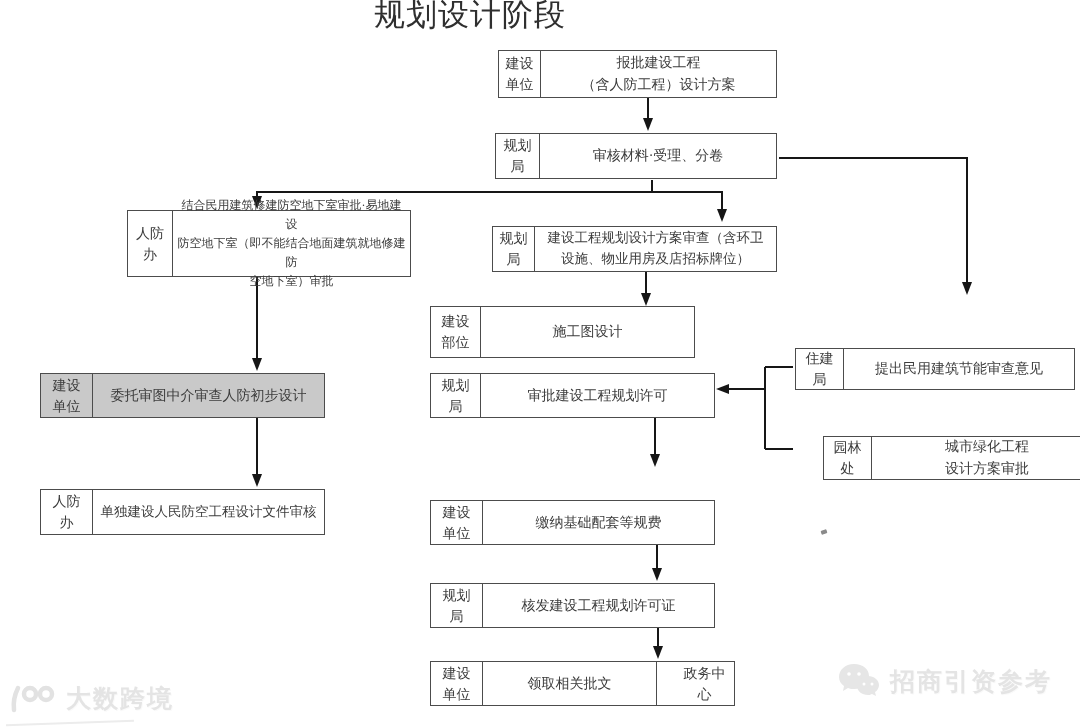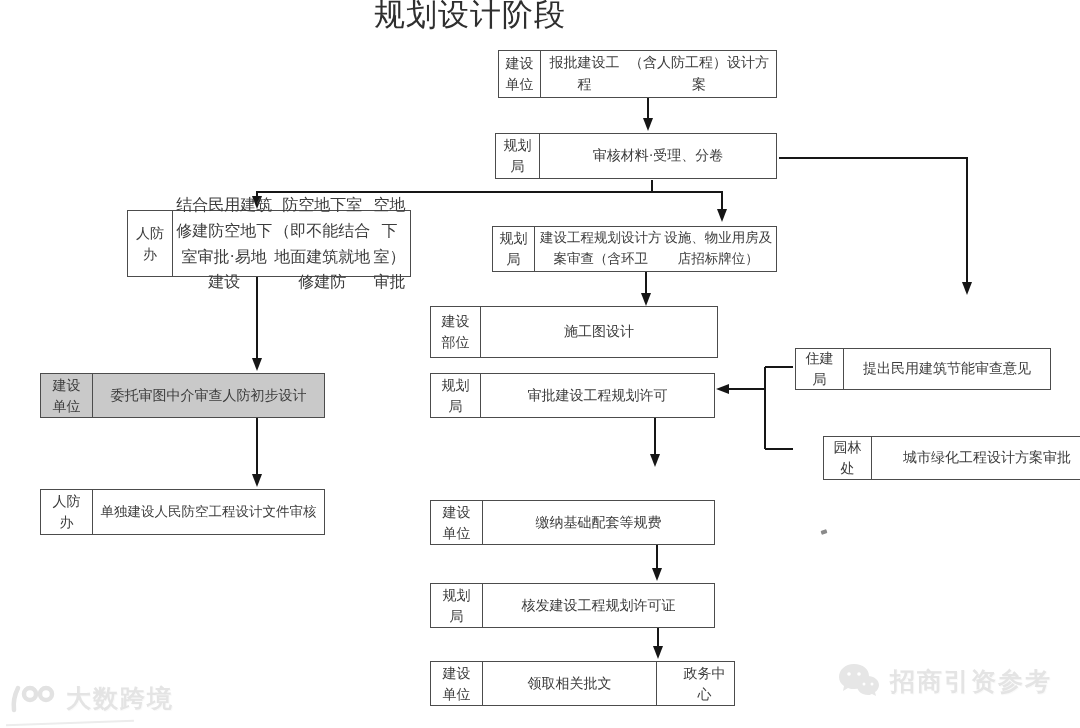--- a/index.html
+++ b/index.html
@@ -18,23 +18,23 @@
   .fbox.gray{background:#c9c9c9;}
   .cell{display:flex;align-items:center;justify-content:center;text-align:center;box-sizing:border-box;}
   .cell.label{
     border-right:1.5px solid #4c4c4c;font-size:14px;line-height:1.5;
     padding:0 6px;word-break:break-all;flex:0 0 auto;
   }
   .cell.rlabel{
     border-left:1.5px solid #4c4c4c;font-size:14px;line-height:1.5;
     padding:0 6px;word-break:break-all;flex:0 0 auto;
   }
-  .cell.content{flex:1 1 auto;font-size:14px;line-height:1.55;padding:0 3px;}
+  .cell.content{flex:1 1 auto;flex-direction:column;font-size:14px;line-height:1.55;padding:0 3px;}
   .cell.content .ln{display:block;text-align:center;}
-  .small .cell.content{font-size:16px;line-height:1.6;}
+  .small .cell.content{font-size:12px;line-height:1.6;}
   .mid .cell.content{font-size:13.5px;}
   svg.arrows{position:absolute;left:0;top:0;pointer-events:none;}
   .wm{position:absolute;display:flex;align-items:center;gap:8px;}
   .wm-text{font-size:25px;font-weight:bold;color:#e4e4e4;letter-spacing:2px;white-space:nowrap;
            text-shadow:1px 1px 0 #fafafa;}
   .speck{position:absolute;left:821px;top:530px;width:6px;height:4px;background:#8a8a8a;
          transform:rotate(-20deg);border-radius:1px;}
   .wm-underline{position:absolute;left:6px;top:722px;width:128px;height:2px;background:#ececec;
                 transform:rotate(-2deg);}
 </style>
@@ -105,21 +105,21 @@
   </div>
 
   <div class="fbox mid" style="left:492px;top:226px;width:285px;height:46px;">
     <div class="cell label" style="width:42px;">规划局</div>
     <div class="cell content">
       <span class="ln">建设工程规划设计方案审查（含环卫</span>
       <span class="ln">设施、物业用房及店招标牌位）</span>
     </div>
   </div>
 
-  <div class="fbox" style="left:430px;top:306px;width:288px;height:52px;">
+  <div class="fbox" style="left:430px;top:306px;width:265px;height:52px;">
     <div class="cell label" style="width:50px;">建设部位</div>
     <div class="cell content">
       <span class="ln">施工图设计</span>
     </div>
   </div>
 
   <div class="fbox" style="left:430px;top:373px;width:285px;height:45px;">
     <div class="cell label" style="width:50px;">规划局</div>
     <div class="cell content">
       <span class="ln">审批建设工程规划许可</span>
@@ -133,21 +133,21 @@
     </div>
   </div>
 
   <div class="fbox mid" style="left:40px;top:489px;width:285px;height:46px;">
     <div class="cell label" style="width:52px;">人防办</div>
     <div class="cell content">
       <span class="ln">单独建设人民防空工程设计文件审核</span>
     </div>
   </div>
 
-  <div class="fbox" style="left:795px;top:348px;width:256px;height:42px;">
+  <div class="fbox" style="left:795px;top:348px;width:280px;height:42px;">
     <div class="cell label" style="width:48px;">住建局</div>
     <div class="cell content">
       <span class="ln">提出民用建筑节能审查意见</span>
     </div>
   </div>
 
   <div class="fbox" style="left:795px;top:436px;width:280px;height:44px;margin-left:28px;">
     <div class="cell label" style="width:48px;">园林处</div>
     <div class="cell content">
       <span class="ln">城市绿化工程</span>

